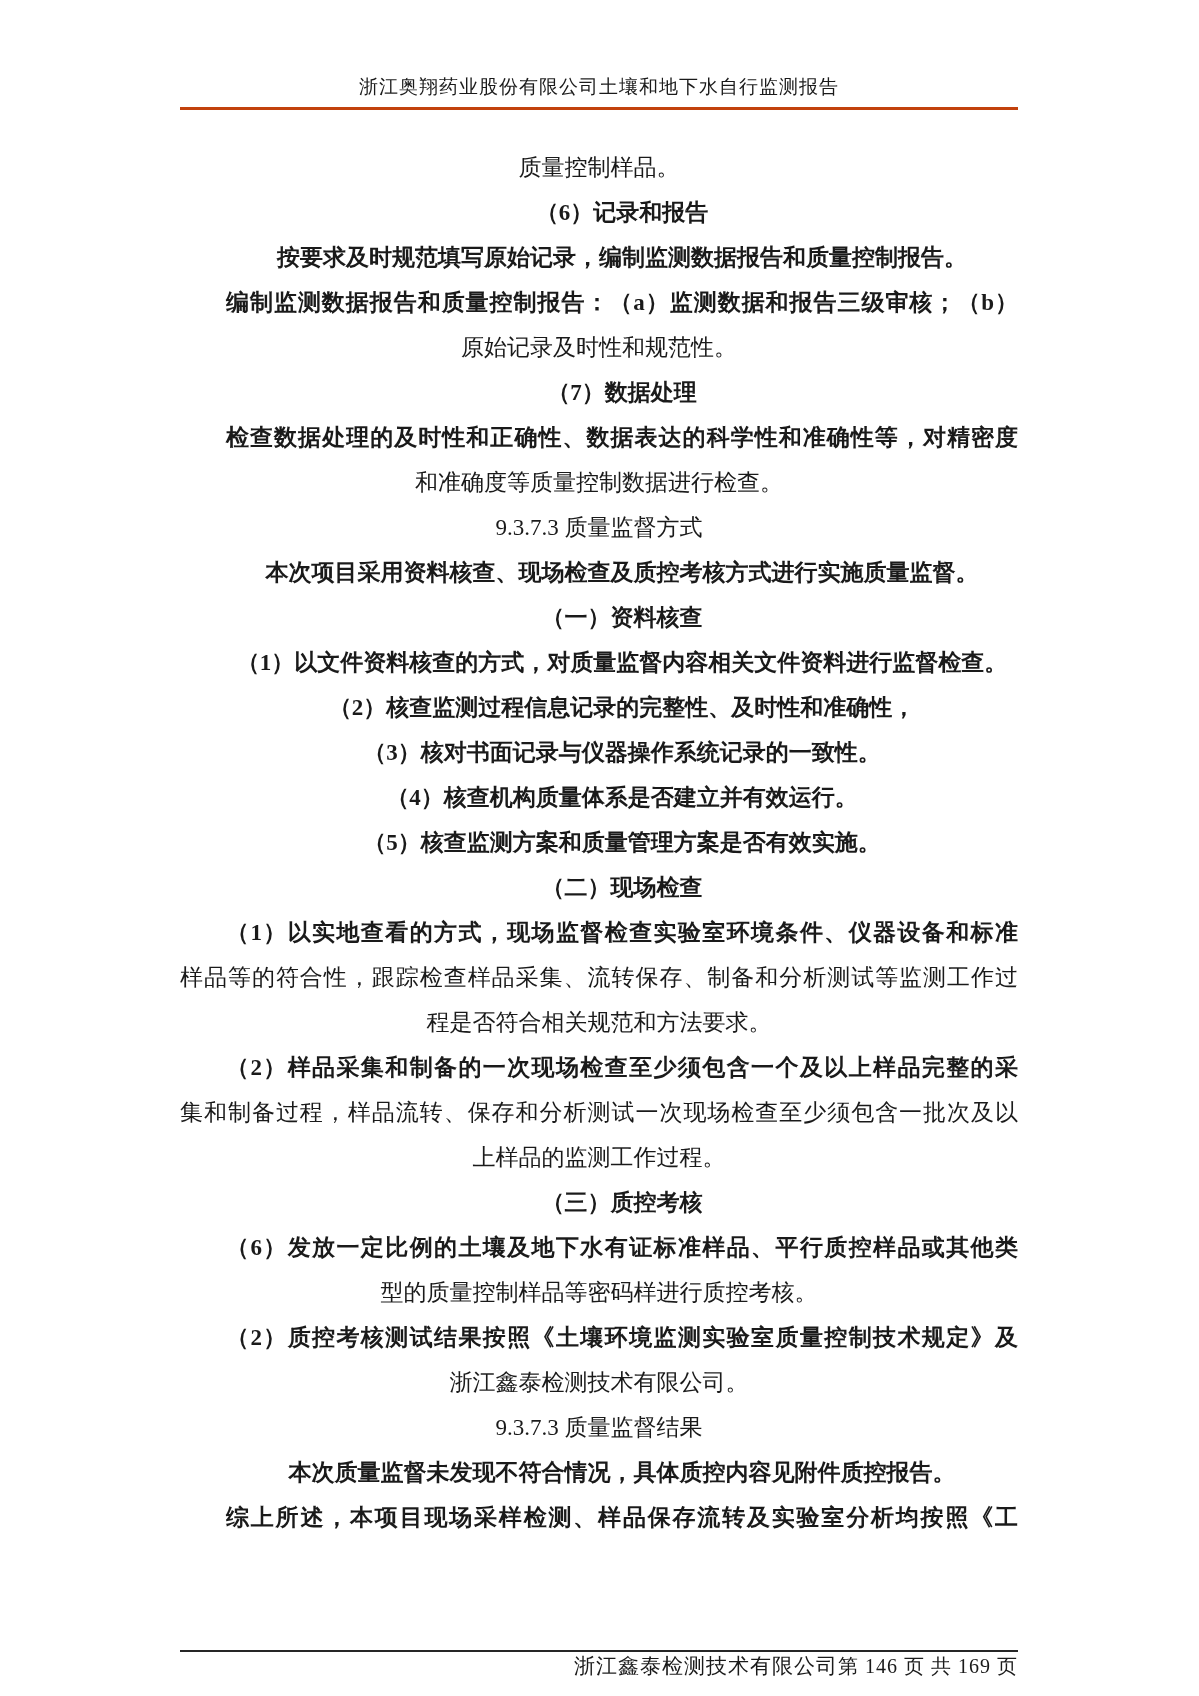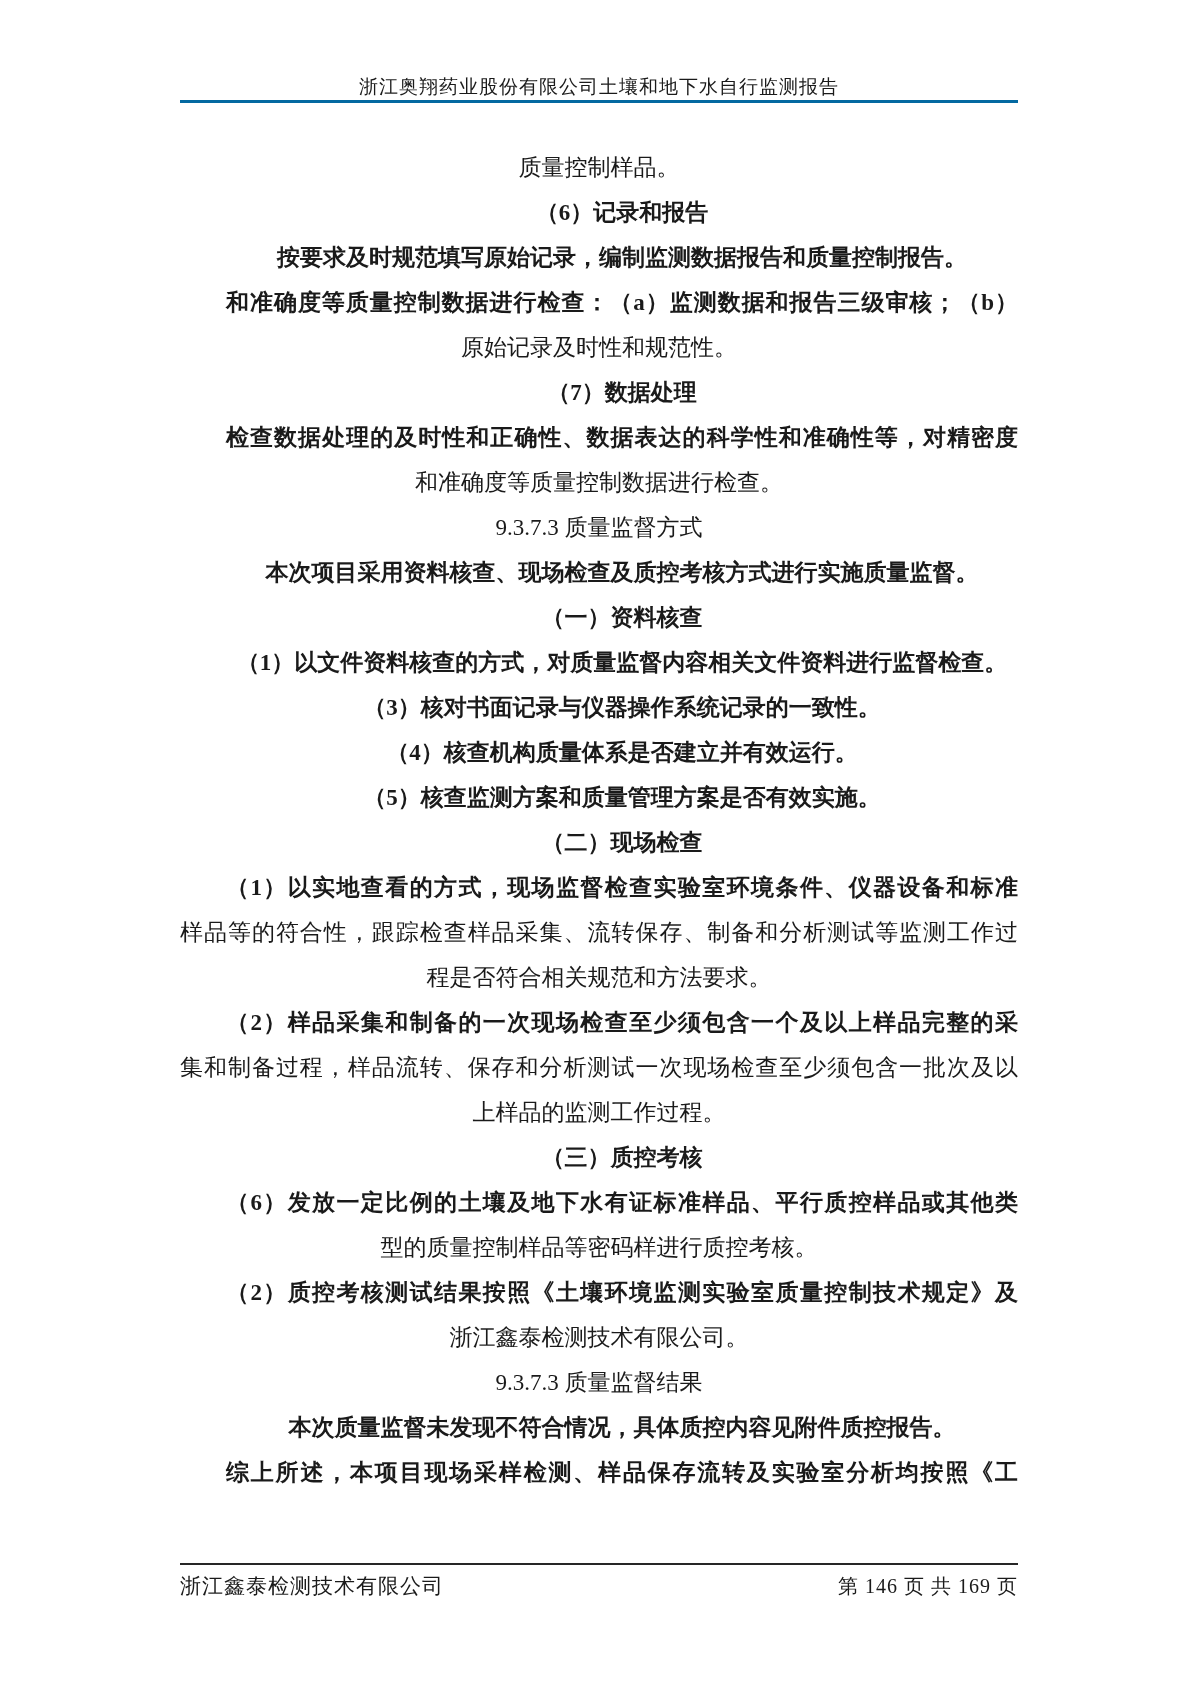--- a/index.html
+++ b/index.html
@@ -18,21 +18,22 @@
   }
   
   .header {
     position: absolute;
     left: 180px;
     top: 74px;
     width: 838px;
     text-align: center;
     font-size: 19px;
     line-height: 26px;
-    border-bottom: 3px solid #0369a1;
+    padding-bottom: 7px;
+    border-bottom: 3px solid #c2410c;
     letter-spacing: 1px;
   }
   
   .doc-body {
     position: absolute;
     left: 180px;
     top: 145px;
     width: 838px;
     font-size: 23px;
     line-height: 45px;
@@ -47,26 +48,25 @@
     font-weight: bold;
   }
   .line.justify {
     text-align: justify;
     text-align-last: justify;
   }
   
   .footer {
     position: absolute;
     left: 180px;
-    top: 1563px;
+    top: 1650px;
     width: 838px;
     border-top: 2px solid #262626;
-    padding-top: 7px;
     display: flex;
-    justify-content: space-between;
+    justify-content: flex-end;
     align-items: baseline;
   }
   .footer-company {
     font-size: 21px;
     letter-spacing: 1px;
   }
   .footer-page {
     font-size: 20px;
     letter-spacing: 1px;
   }
@@ -75,29 +75,30 @@
 <body>
 
 <div class="page">
 
   <div class="header">浙江奥翔药业股份有限公司土壤和地下水自行监测报告</div>
 
   <div class="doc-body">
       <div class="line">质量控制样品。</div>
       <div class="line indent">（6）记录和报告</div>
       <div class="line indent">按要求及时规范填写原始记录，编制监测数据报告和质量控制报告。</div>
-      <div class="line indent justify">和准确度等质量控制数据进行检查：（a）监测数据和报告三级审核；（b）</div>
+      <div class="line indent justify">编制监测数据报告和质量控制报告：（a）监测数据和报告三级审核；（b）</div>
       <div class="line">原始记录及时性和规范性。</div>
       <div class="line indent">（7）数据处理</div>
       <div class="line indent justify">检查数据处理的及时性和正确性、数据表达的科学性和准确性等，对精密度</div>
       <div class="line">和准确度等质量控制数据进行检查。</div>
       <div class="line">9.3.7.3 质量监督方式</div>
       <div class="line indent">本次项目采用资料核查、现场检查及质控考核方式进行实施质量监督。</div>
       <div class="line indent">（一）资料核查</div>
       <div class="line indent">（1）以文件资料核查的方式，对质量监督内容相关文件资料进行监督检查。</div>
+      <div class="line indent">（2）核查监测过程信息记录的完整性、及时性和准确性，</div>
       <div class="line indent">（3）核对书面记录与仪器操作系统记录的一致性。</div>
       <div class="line indent">（4）核查机构质量体系是否建立并有效运行。</div>
       <div class="line indent">（5）核查监测方案和质量管理方案是否有效实施。</div>
       <div class="line indent">（二）现场检查</div>
       <div class="line indent justify">（1）以实地查看的方式，现场监督检查实验室环境条件、仪器设备和标准</div>
       <div class="line justify">样品等的符合性，跟踪检查样品采集、流转保存、制备和分析测试等监测工作过</div>
       <div class="line">程是否符合相关规范和方法要求。</div>
       <div class="line indent justify">（2）样品采集和制备的一次现场检查至少须包含一个及以上样品完整的采</div>
       <div class="line justify">集和制备过程，样品流转、保存和分析测试一次现场检查至少须包含一批次及以</div>
       <div class="line">上样品的监测工作过程。</div>

